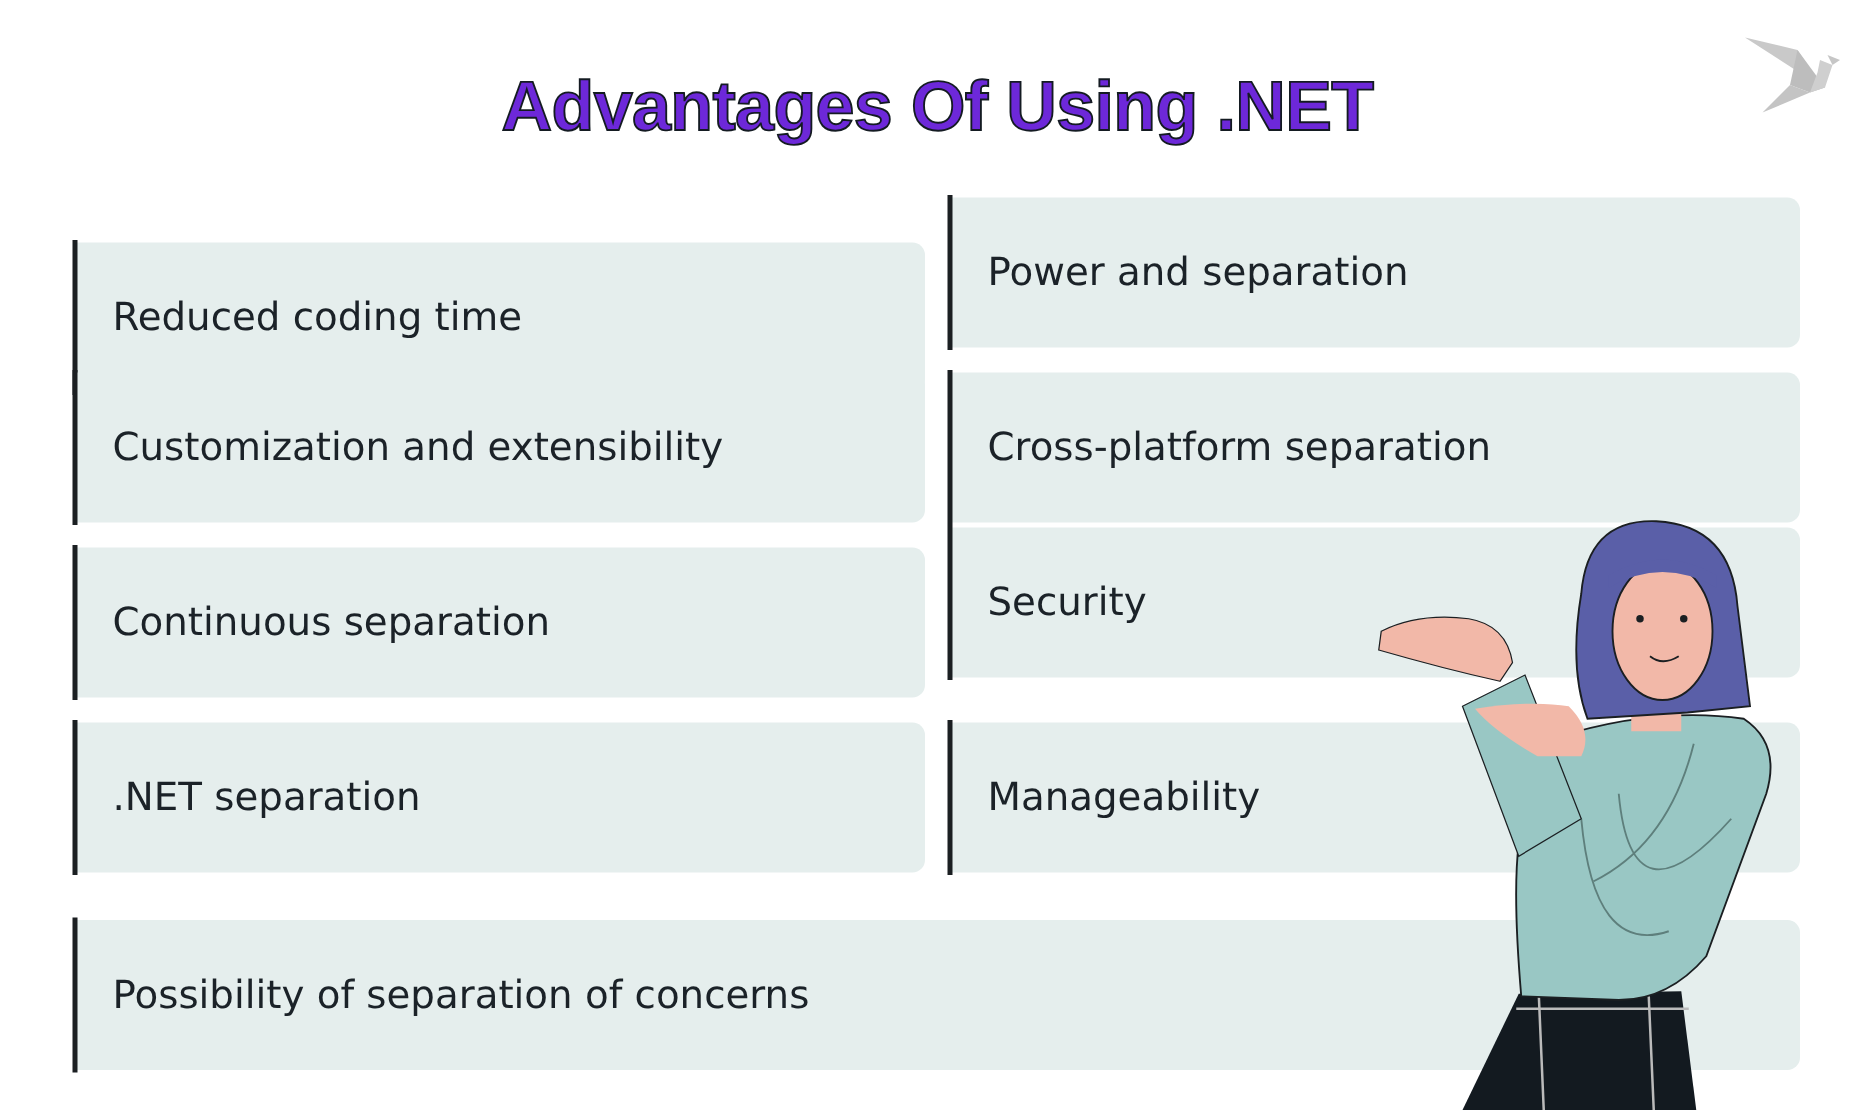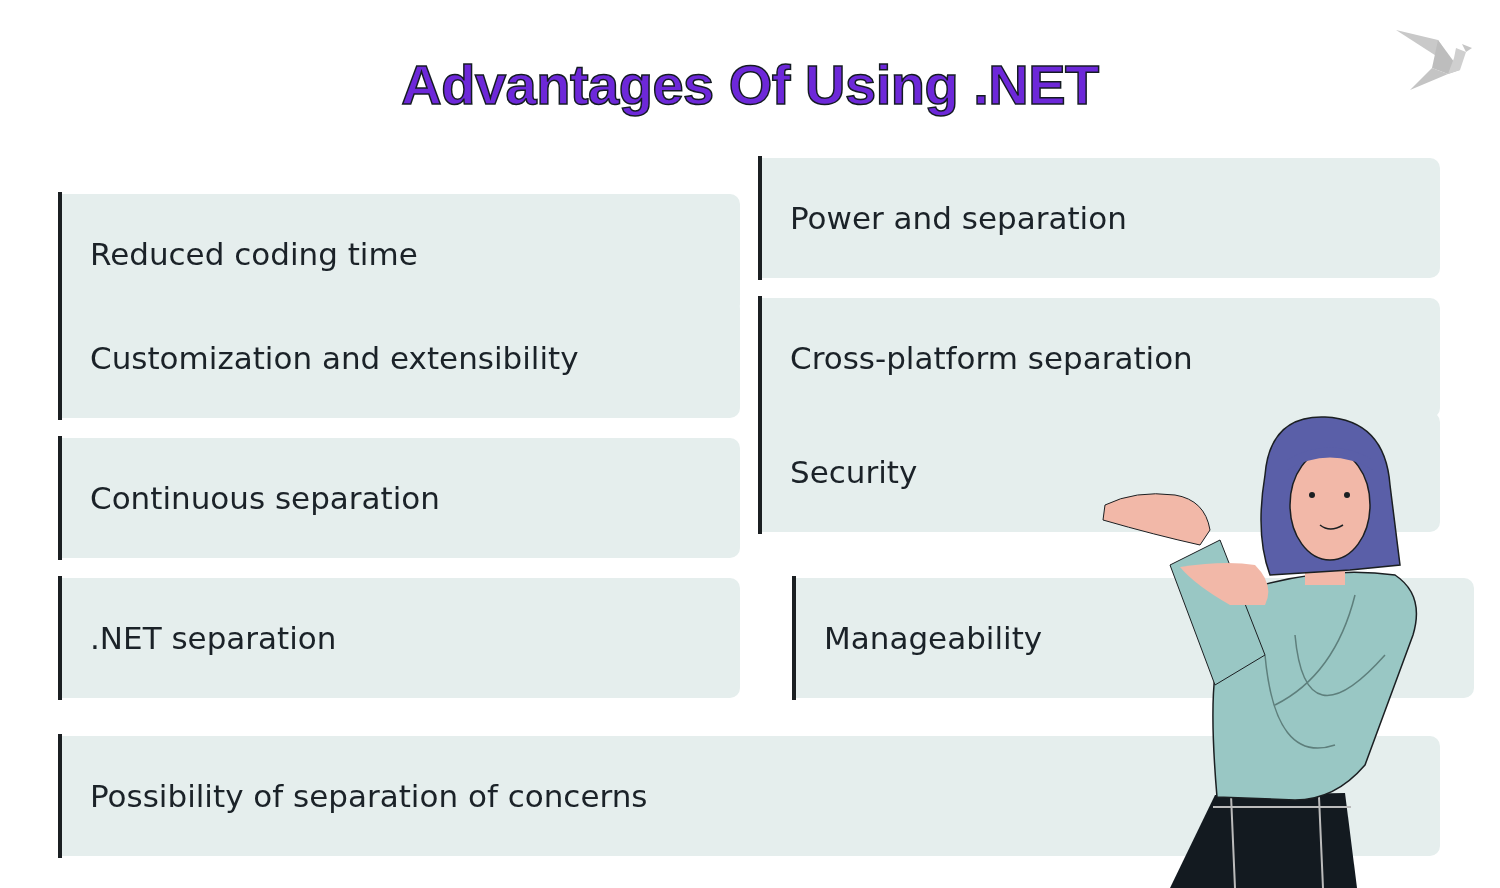--- a/index.html
+++ b/index.html
@@ -32,27 +32,27 @@
   </div>
 <div class="card" style="left:60px;top:298px;width:680px;">
     <span>Customization and extensibility</span>
   </div>
 <div class="card" style="left:760px;top:298px;width:680px;">
     <span>Cross-platform separation</span>
   </div>
 <div class="card" style="left:60px;top:438px;width:680px;">
     <span>Continuous separation</span>
   </div>
-<div class="card" style="left:760px;top:412px;width:680px;align-items:center;">
+<div class="card" style="left:760px;top:422px;width:680px;align-items:center;">
     <span>Security</span>
   </div>
 <div class="card" style="left:60px;top:578px;width:680px;">
     <span>.NET separation</span>
   </div>
-<div class="card" style="left:794px;top:578px;width:680px;">
+<div class="card" style="left:760px;top:578px;width:680px;">
     <span>Manageability</span>
   </div>
 <div class="card" style="left:60px;top:736px;width:1380px;">
     <span>Possibility of separation of concerns</span>
   </div>
 
 <svg class="figure" viewBox="0 0 330 473">
 
   <path d="M120,380 L250,378 L262,473 L75,473 Z" fill="#131a20"></path>
   <path d="M118,392 L256,392" stroke="#bbb" stroke-width="2" fill="none"></path>

